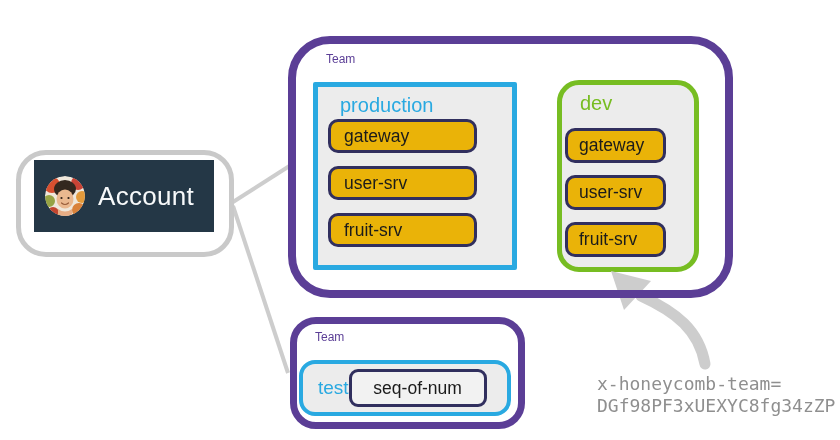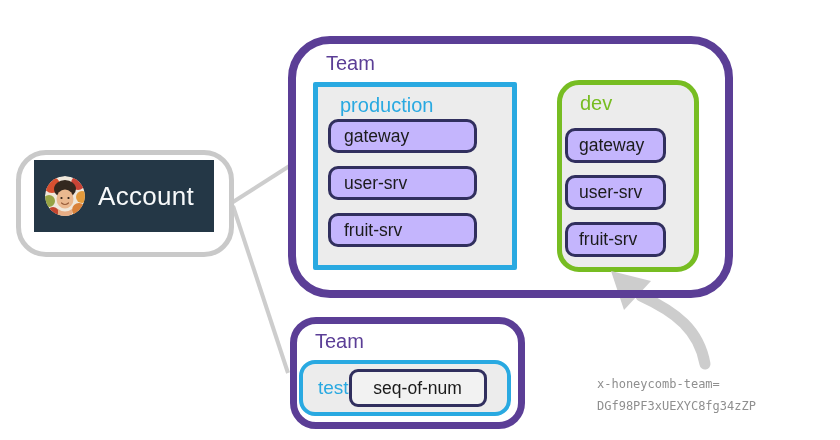--- a/index.html
+++ b/index.html
@@ -14,50 +14,50 @@
     border:5px solid #c9c9c9;border-radius:30px;background:#fff;box-sizing:border-box;z-index:2;}
   .account-inner{position:absolute;left:34px;top:160px;width:180px;height:72px;
     background:#243746;display:flex;align-items:center;padding-left:11px;box-sizing:border-box;z-index:2;}
   .account-label{color:#f7f9fa;font-size:26px;margin-left:13px;letter-spacing:.3px;}
 
   
   .team1{position:absolute;left:288px;top:36px;width:445px;height:262px;
     border:8px solid #5b3e96;border-radius:42px;background:#fff;box-sizing:border-box;z-index:2;}
   .team2{position:absolute;left:290px;top:317px;width:235px;height:112px;
     border:7px solid #5b3e96;border-radius:26px;background:#fff;box-sizing:border-box;z-index:2;}
-  .team-label{position:absolute;color:#5b3e96;font-size:20px;}
+  .team-label{position:absolute;color:#5b3e96;font-size:12px;}
   .team1 .team-label{left:30px;top:8px;}
   .team2 .team-label{left:18px;top:6px;}
 
   
   .env{position:absolute;box-sizing:border-box;background:#ececec;}
   .env-production{left:17px;top:38px;width:204px;height:188px;border:5px solid #29a9e1;border-radius:2px;}
   .env-dev{left:244px;top:36px;width:142px;height:192px;border:5px solid #77bd22;border-radius:22px;margin-left:17px;}
   .env-name{font-size:20px;}
   .env-production .env-name{position:absolute;left:22px;top:7px;color:#29a9e1;}
   .env-dev .env-name{position:absolute;left:18px;top:7px;color:#77bd22;}
   .svc-stack{position:absolute;display:flex;flex-direction:column;}
   .env-production .svc-stack{left:10px;top:32px;gap:13px;}
   .env-dev .svc-stack{left:3px;top:43px;gap:12px;}
-  .svc{box-sizing:border-box;border:3px solid #312f5e;border-radius:10px;background:#c4b5fd;
+  .svc{box-sizing:border-box;border:3px solid #312f5e;border-radius:10px;background:#eab308;
     display:flex;align-items:center;color:#1b1b1b;font-size:17.5px;}
   .env-production .svc{width:149px;height:34px;padding-left:13px;}
   .env-dev .svc{width:101px;height:35px;padding-left:11px;}
 
   
   .env-test{left:2px;top:36px;width:212px;height:56px;border:4px solid #29a9e1;border-radius:16px;
     display:flex;align-items:center;}
   .env-test .env-name{color:#29a9e1;font-size:19px;margin-left:15px;position:static;}
   .svc-seq{width:138px;height:38px;border:3px solid #312f5e;border-radius:9px;
     background:#f2f2f2;display:flex;align-items:center;justify-content:center;
     box-sizing:border-box;color:#1b1b1b;font-size:17.5px;}
 
   
   .annotation{position:absolute;left:597px;top:373px;z-index:2;color:#8f8f8f;
-    font-family:"DejaVu Sans Mono", monospace;font-size:12px;line-height:22px;}
+    font-family:"DejaVu Sans Mono", monospace;font-size:18px;line-height:22px;}
 
   .avatar{width:40px;height:40px;border-radius:50%;}
 </style>
 </head>
 <body>
 
 <div class="canvas">
 
   <svg class="layer under" width="840" height="440">
     <line x1="233" y1="202" x2="291" y2="165" stroke="#cdcdcd" stroke-width="4"></line>

